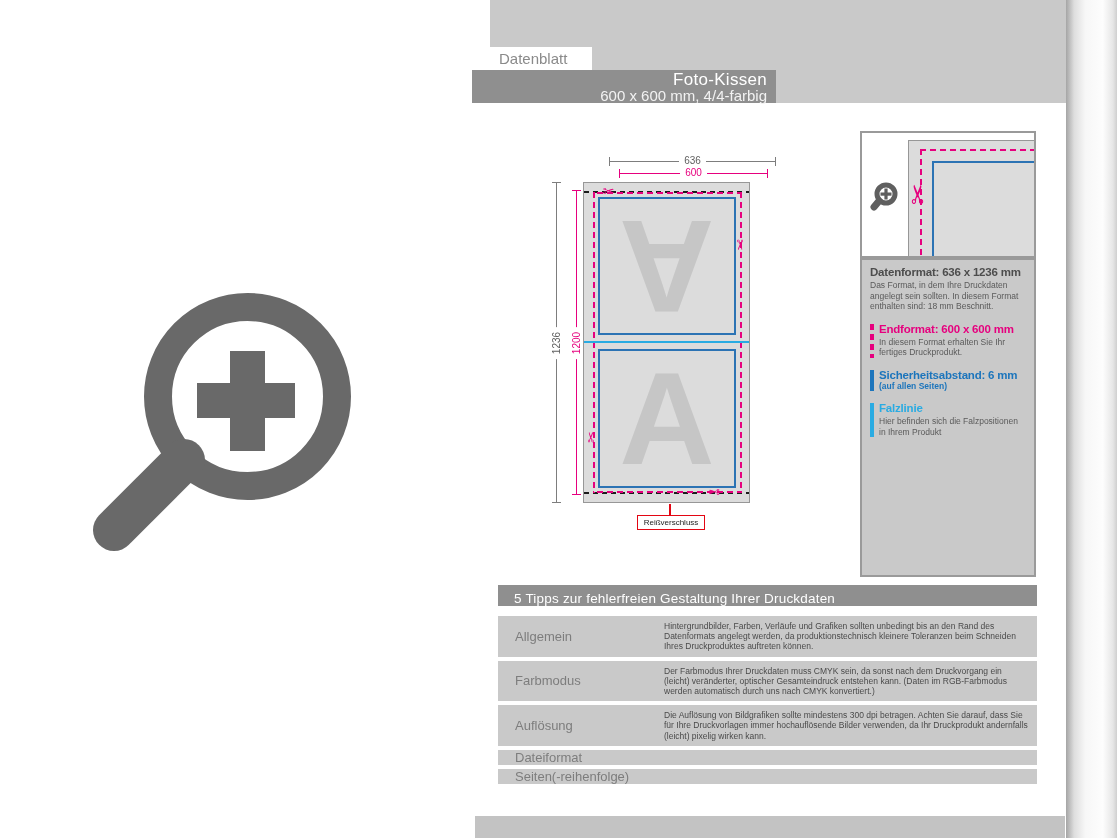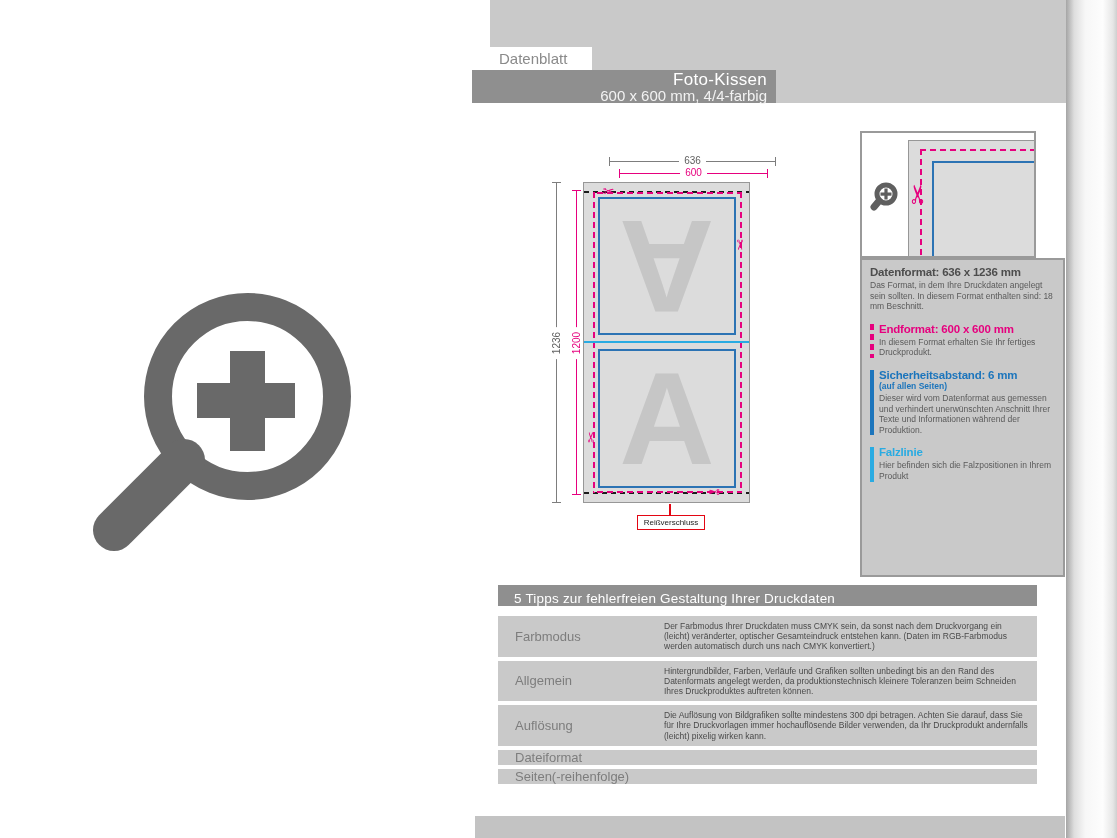--- a/index.html
+++ b/index.html
@@ -52,21 +52,21 @@
 
   .zip-leader{left:669px;top:504px;width:2px;height:11px;background:#e30613;}
   .zip-label{left:637px;top:515px;width:68px;height:15px;background:#fff;border:1px solid #e30613;
              box-sizing:border-box;font-size:8px;color:#222;text-align:center;line-height:13px;}
 
   
   .detail-box{left:860px;top:131px;width:176px;height:127px;background:#fff;
               border:2px solid #9a9a9a;box-sizing:border-box;overflow:hidden;}
 
   
-  .info-panel{left:860px;top:258px;width:205px;height:319px;background:#c9c9c9;
+  .info-panel{left:860px;top:258px;width:176px;height:319px;background:#c9c9c9;
               border:2px solid #9a9a9a;box-sizing:border-box;padding:6px 8px 4px 8px;overflow:hidden;}
   .ip-sec{position:relative;margin-bottom:11px;}
   .ip-sec.barred{padding-left:9px;}
   .ip-sec .bar{position:absolute;left:0;top:1px;bottom:0;width:4px;}
   .bar-mag{background:repeating-linear-gradient(180deg,#e6007e 0 6px,transparent 6px 10px);}
   .bar-blue{background:#1c75bc;}
   .bar-lblue{background:#29abe2;}
   .ip-title{font-size:11.5px;font-weight:bold;color:#4d4d4d;letter-spacing:-.2px;}
   .ip-title.mag{color:#e6007e;} .ip-title.blue{color:#1c75bc;} .ip-title.lblue{color:#29abe2;}
   .ip-sub{font-size:8.5px;font-weight:bold;color:#1c75bc;line-height:10px;}
@@ -181,44 +181,43 @@
     <div class="ip-sec barred">
       <div class="bar bar-mag"></div>
       <div class="ip-title mag">Endformat: 600 x 600 mm</div>
       <p class="ip-body">In diesem Format erhalten Sie Ihr fertiges Druckprodukt.</p>
     </div>
 
     <div class="ip-sec barred">
       <div class="bar bar-blue"></div>
       <div class="ip-title blue">Sicherheitsabstand: 6 mm</div>
       <div class="ip-sub">(auf allen Seiten)</div>
-      <p class="ip-body">Dieser wird vom Datenformat aus gemessen und verhindert unerwünschten Anschnitt Ihrer Texte und Informationen während der Produktion.</p>
     </div>
 
     <div class="ip-sec barred" style="margin-bottom:12px;">
       <div class="bar bar-lblue"></div>
       <div class="ip-title lblue">Falzlinie</div>
       <p class="ip-body">Hier befinden sich die Falzpositionen in Ihrem Produkt</p>
     </div>
   </div>
 
   <div class="abs tips-header">5 Tipps zur fehlerfreien Gestaltung Ihrer Druckdaten</div>
   <div class="abs tips-rows">
 
     <div class="tip-row">
+      <div class="tip-label">Allgemein</div>
+      <div class="tip-text">Hintergrundbilder, Farben, Verläufe und Grafiken sollten unbedingt bis an den Rand des Datenformats angelegt werden, da produktionstechnisch kleinere Toleranzen beim Schneiden Ihres Druckproduktes auftreten können.</div>
+    </div>
+
+    <div class="tip-row">
       <div class="tip-label">Farbmodus</div>
       <div class="tip-text">Der Farbmodus Ihrer Druckdaten muss CMYK sein, da sonst nach dem Druckvorgang ein (leicht) veränderter, optischer Gesamteindruck entstehen kann. (Daten im RGB-Farbmodus werden automatisch durch uns nach CMYK konvertiert.)</div>
     </div>
 
     <div class="tip-row">
-      <div class="tip-label">Allgemein</div>
-      <div class="tip-text">Hintergrundbilder, Farben, Verläufe und Grafiken sollten unbedingt bis an den Rand des Datenformats angelegt werden, da produktionstechnisch kleinere Toleranzen beim Schneiden Ihres Druckproduktes auftreten können.</div>
-    </div>
-
-    <div class="tip-row">
       <div class="tip-label">Auflösung</div>
       <div class="tip-text">Die Auflösung von Bildgrafiken sollte mindestens 300 dpi betragen. Achten Sie darauf, dass Sie für Ihre Druckvorlagen immer hochauflösende Bilder verwenden, da Ihr Druckprodukt andernfalls (leicht) pixelig wirken kann.</div>
     </div>
 
     <div class="tip-row">
       <div class="tip-label">Dateiformat</div>
     </div>
 
     <div class="tip-row">
       <div class="tip-label">Seiten(-reihenfolge)</div>

